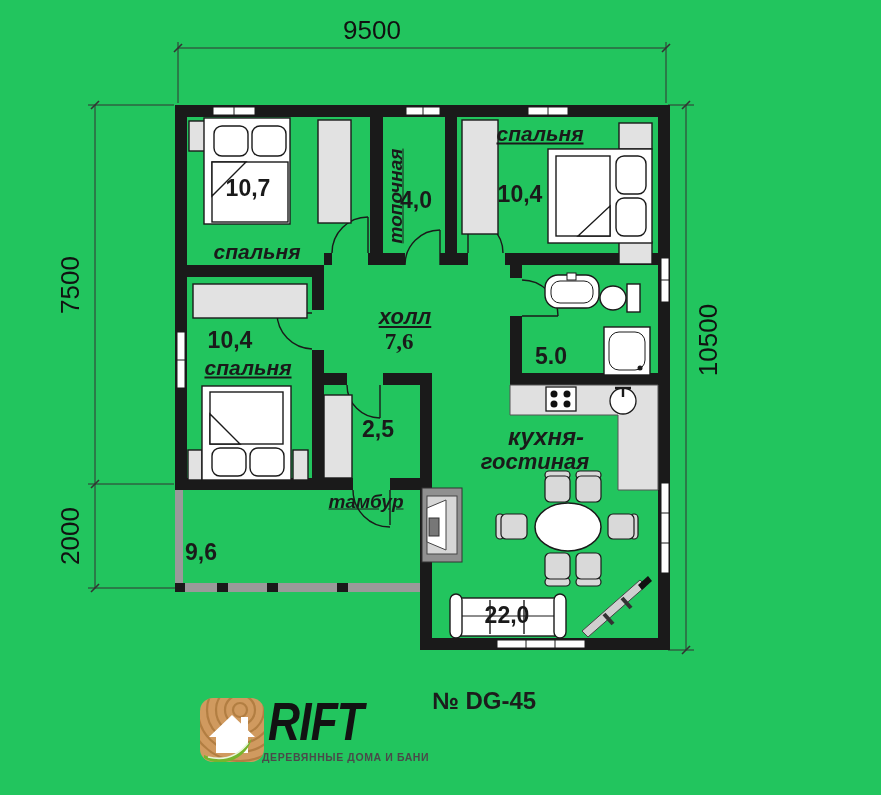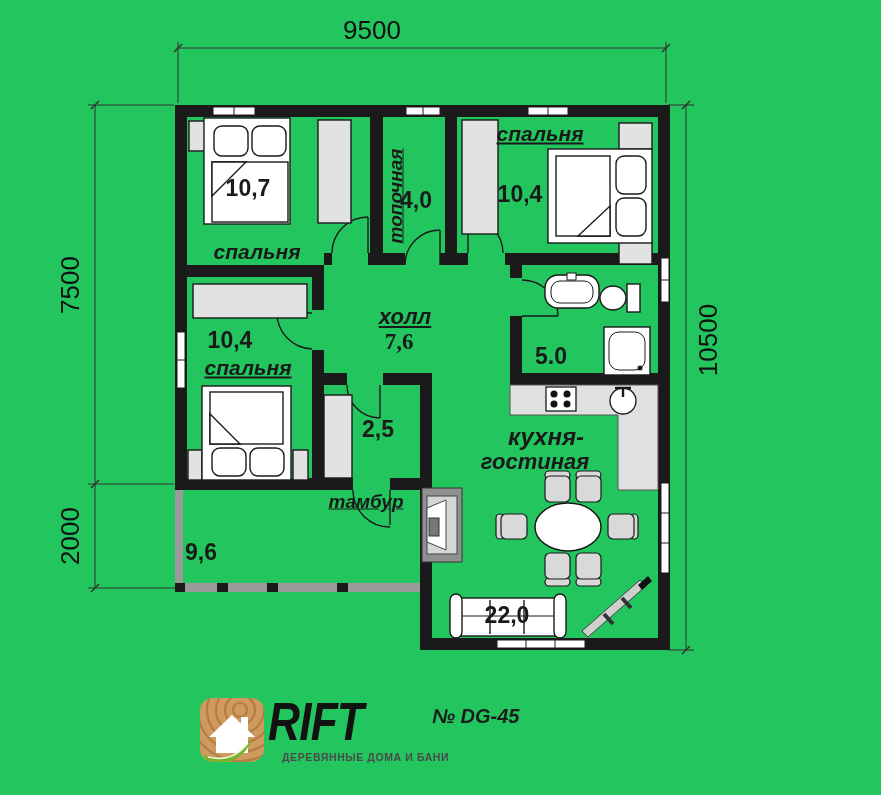--- a/index.html
+++ b/index.html
@@ -8,24 +8,24 @@
   .stage svg.plan{position:absolute;left:0;top:0;}
   .lbl{position:absolute;transform:translate(-50%,-50%);white-space:nowrap;line-height:1;}
   .room-name{font-style:italic;font-weight:bold;font-size:21px;}
   .room-name.u{text-decoration:underline;}
   .room-area{font-weight:bold;font-size:23px;}
   .dim{font-size:26px;font-weight:normal;color:#111;}
   .vert{transform:translate(-50%,-50%) rotate(-90deg);}
   .brand-rift{position:absolute;left:268px;top:690px;font-size:54px;font-weight:bold;
               font-style:italic;color:#121212;letter-spacing:-1px;transform:scaleX(.82);
               transform-origin:left top;}
-  .brand-tag{position:absolute;left:282px;top:751px;font-size:10.5px;letter-spacing:.6px;
+  .brand-tag{position:absolute;left:262px;top:751px;font-size:10.5px;letter-spacing:.6px;
              color:#4a4a4a;font-weight:bold;}
-  .brand-block{position:absolute;left:432px;top:687px;font-size:20px;font-weight:bold;
-               font-style:italic;color:#1c1c1c;line-height:27px;margin-top:16px;}
+  .brand-block{position:absolute;left:432px;top:687px;font-size:24px;font-weight:bold;
+               color:#1c1c1c;line-height:27px;}
   .logo{position:absolute;left:200px;top:698px;width:64px;height:64px;}
 </style>
 </head>
 <body>
 
 <div class="stage">
 
   <svg class="plan" width="881" height="795" viewBox="0 0 881 795">
 
     <g stroke="#333" stroke-width="1" fill="none">

